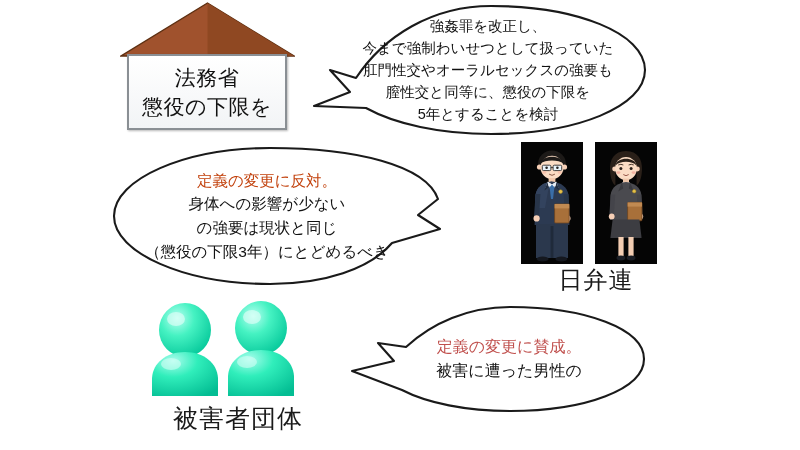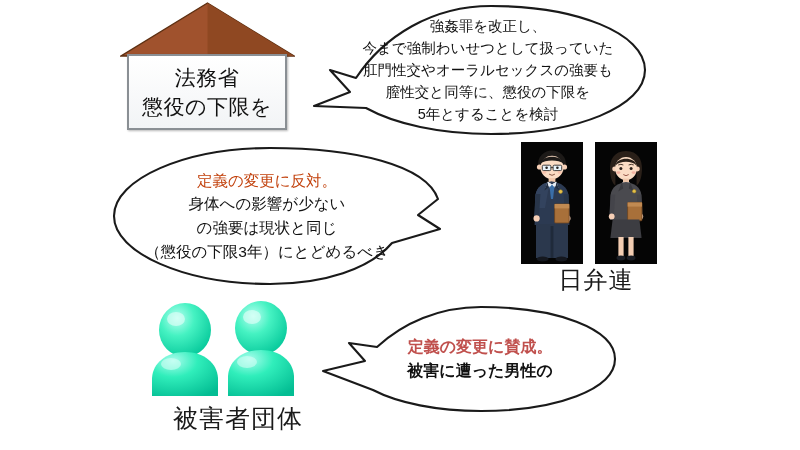--- a/index.html
+++ b/index.html
@@ -44,21 +44,21 @@
     text-align:right;color:#111;
   }
   .bubble-text .line{display:block;white-space:nowrap;}
 
   #bubble1{left:300px;top:0px;width:350px;height:140px;}
   #bubble1 .bubble-text{font-size:14.5px;line-height:1.52;padding-left:26px;box-sizing:border-box;}
 
   #bubble2{left:100px;top:143px;width:352px;height:146px;}
   #bubble2 .bubble-text{font-size:15.5px;line-height:1.53;padding-right:18px;box-sizing:border-box;}
 
-  #bubble3{left:319px;top:303px;width:300px;height:112px;font-weight:bold;}
+  #bubble3{left:348px;top:303px;width:300px;height:112px;}
   #bubble3 .bubble-text{font-size:16px;line-height:1.52;padding-left:22px;box-sizing:border-box;}
 
   .hdr-blue{color:#c2410c;}
   .hdr-red{color:#c0504d;}
 
   
   #lawyers{left:521px;top:142px;width:150px;height:160px;}
   .photo{
     position:absolute;top:0;width:62px;height:122px;
     background:#050505;overflow:hidden;

